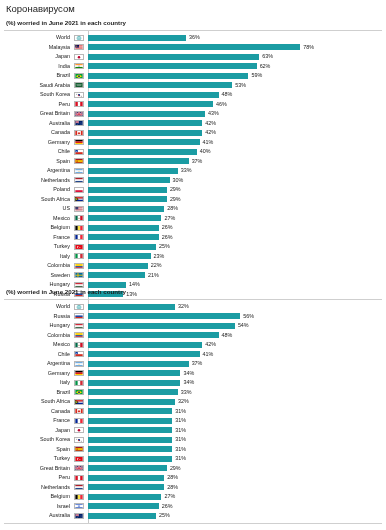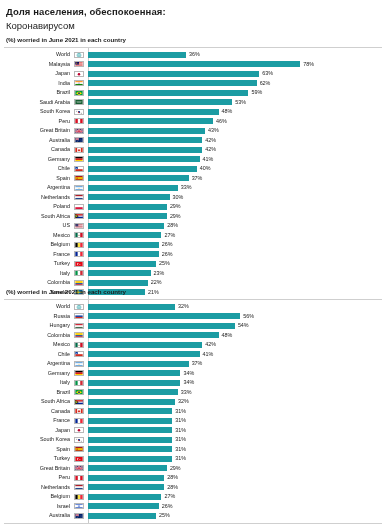--- a/index.html
+++ b/index.html
@@ -126,21 +126,20 @@
   }
   .footer-right .lbl { font-weight: bold; color: #1b1b1b; }
   .footer-right .src { font-style: italic; color: #5a5a5a; }
 </style>
 </head>
 <body>
 
 <div class="page">
 
   <div class="slide" id="slide1">
-    <div class="title-main">Доля населения, обеспокоенная:</div>
     <div class="title-sub">Коронавирусом</div>
     <div class="title-note">(%) worried in June 2021 in each country</div>
     <div class="chart-frame">
       <div class="axis-line"></div>
       <div class="rows" id="rows1">
           <div class="row">
             <div class="row-label">World</div>
             <div class="row-flag">
               <span class="flag">
                 <svg viewBox="0 0 10 10">

